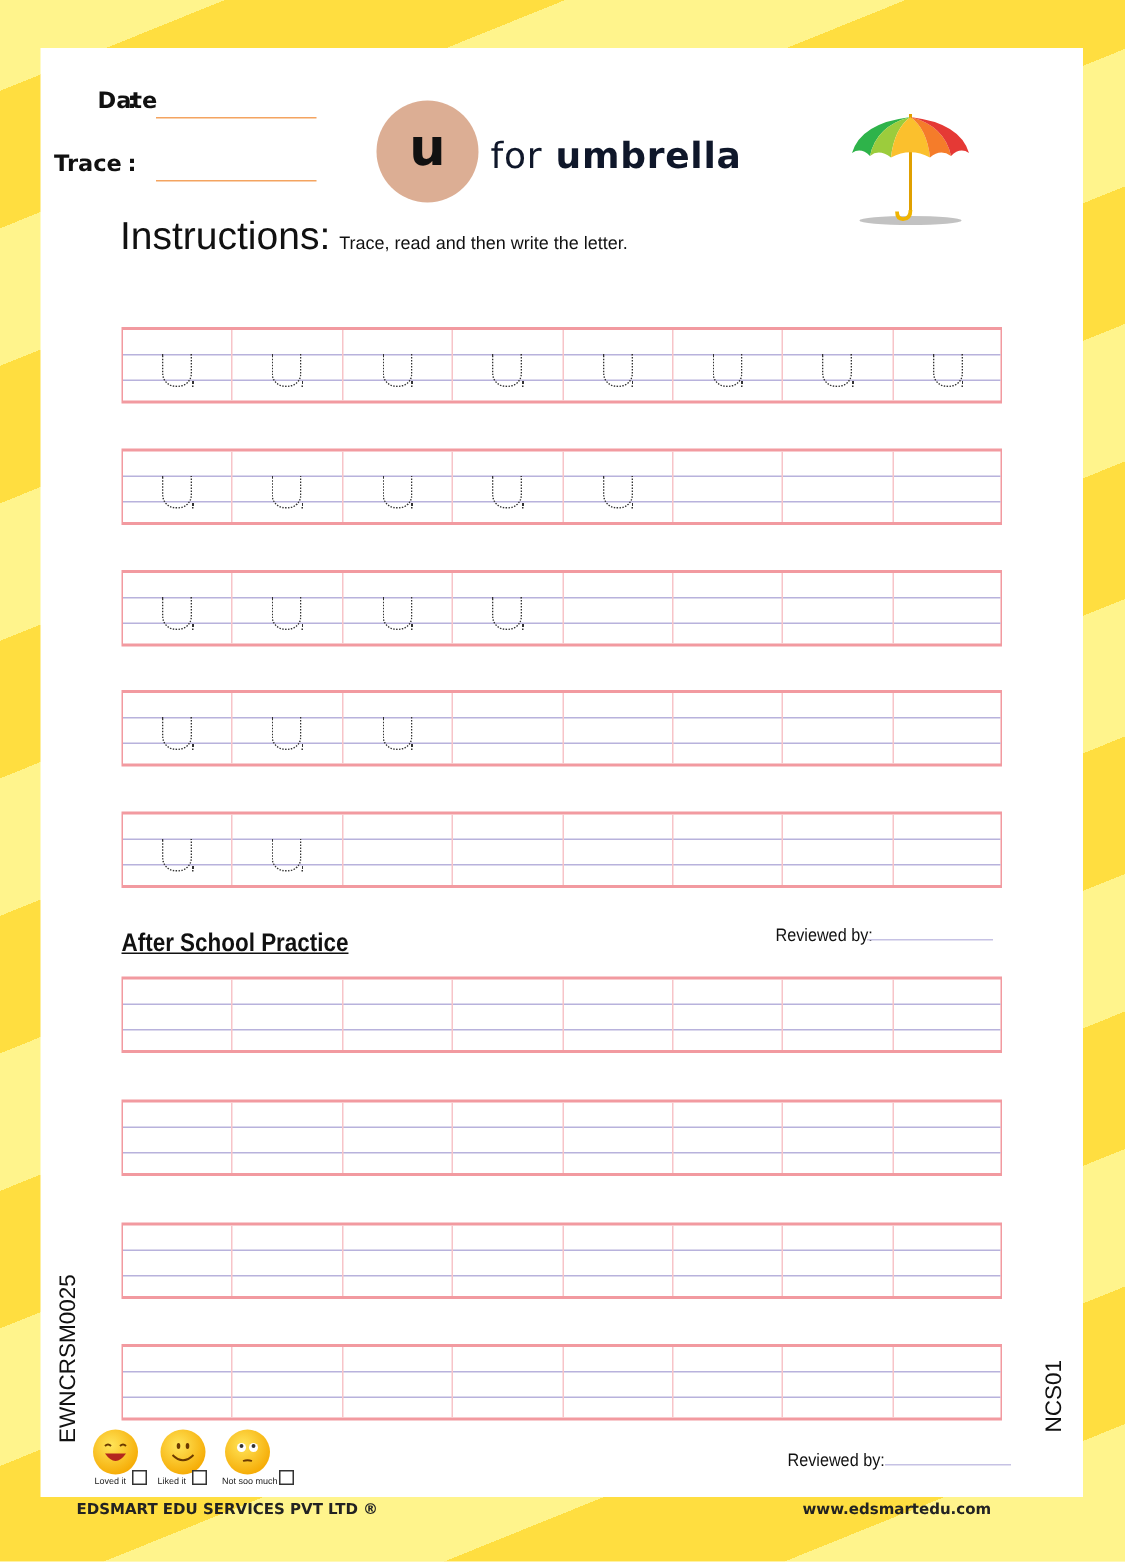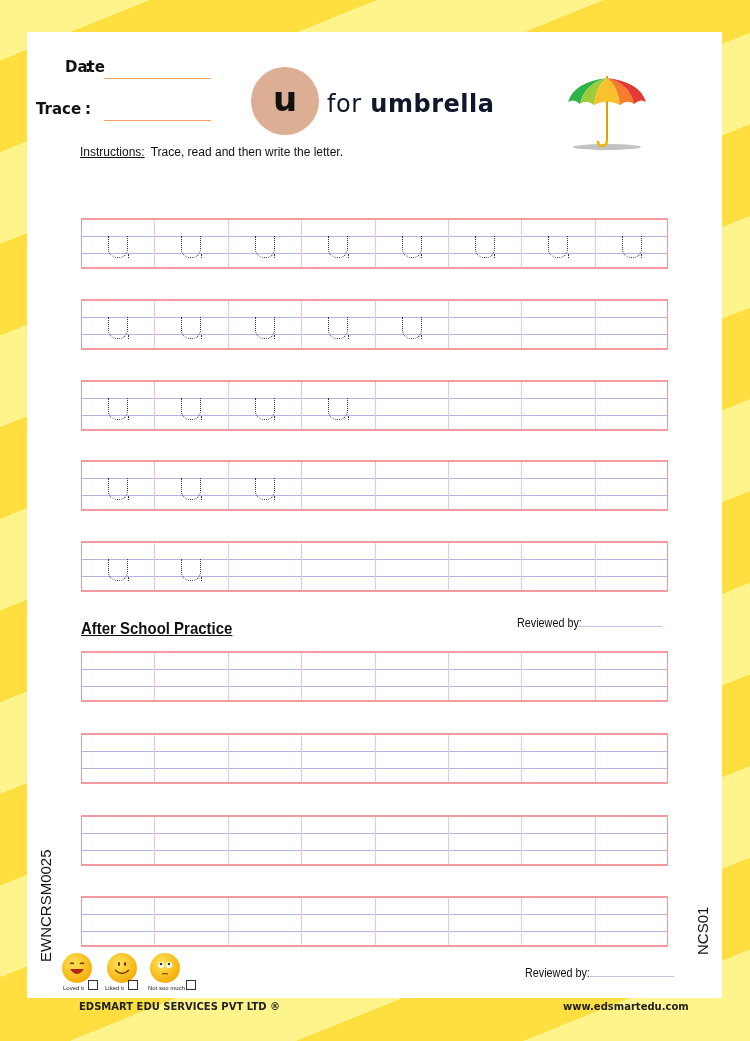--- a/index.html
+++ b/index.html
@@ -20,21 +20,21 @@
   .label-bold { font-weight:bold; font-size:15px; color:#111; font-family:"DejaVu Sans", sans-serif; }
   .fill-line { position:absolute; height:0; border-top:1.5px solid #f4a460; }
   .letter-circle {
     position:absolute; left:251px; top:67px; width:68px; height:68px; border-radius:50%;
     background:#dcae94; display:flex; align-items:center; justify-content:center;
     font-family:"DejaVu Sans", sans-serif; font-weight:bold; font-size:34px; color:#111;
   }
   .title-text { position:absolute; left:327px; top:90px; font-family:"DejaVu Sans", sans-serif; font-size:24px; color:#0f172a; font-weight:bold; letter-spacing:0.5px;}
   .title-text .for { font-weight:normal; }
   .instructions { position:absolute; left:80px; top:142px; color:#111; white-space:nowrap; }
-  .instructions .head { font-size:12px;text-decoration:underline; }
+  .instructions .head { font-size:26px; }
   .instructions .body { font-size:12px; margin-left:6px; }
 
   .row {
     position:absolute; left:81px; width:587px; height:51px;
     border-top:2px solid #f29aa0; border-bottom:2px solid #f29aa0;
     border-left:1.5px solid #f29aa0; border-right:1.5px solid #f29aa0;
     box-sizing:border-box;
   }
   .row .guide { position:absolute; left:0; right:0; height:0; border-top:1.5px solid #b8b2dc; }
   .row .cell { position:absolute; top:0; bottom:0; width:0; border-left:1px solid #f7c4c8; }
@@ -45,21 +45,21 @@
   .row .trace::after {
     content:""; position:absolute; right:-1.5px; bottom:-1px; width:1.5px; height:4px; border-right:1.5px dotted #333;
   }
   .section-title { position:absolute; left:81px; top:619px; font-size:17px; font-weight:bold; text-decoration:underline; color:#111; transform:scaleX(0.88); transform-origin:left; }
   .reviewed { position:absolute; font-size:12px; color:#111; transform:scaleX(0.9); transform-origin:left; white-space:nowrap; }
   .reviewed-line { position:absolute; height:0; border-top:1px solid #c6c2e4; }
   .vert-text { position:absolute; font-size:15px; color:#111; transform:rotate(-90deg); transform-origin:left top; white-space:nowrap; }
   .emoji { position:absolute; width:30px; height:30px; border-radius:50%; background:radial-gradient(circle at 40% 35%, #ffe55a, #f5a800 80%); }
   .emoji-label { position:absolute; font-size:6px; color:#222; white-space:nowrap; }
   .chk { position:absolute; width:10px; height:10px; border:1px solid #333; background:#fff; box-sizing:border-box; }
-  .footer { position:absolute; font-size:10px; font-weight:bold; color:#222; font-family:"DejaVu Sans", sans-serif;margin-left:28px; }
+  .footer { position:absolute; font-size:10px; font-weight:bold; color:#222; font-family:"DejaVu Sans", sans-serif; }
 </style>
 </head>
 <body>
 
 <div class="bg-stripes"></div>
 
 <div class="sheet"></div>
 
 <span class="abs label-bold" style="left:36px;top:58px;margin-left:29px;">Date</span>
 <span class="abs label-bold" style="left:85px;top:58px;">:</span>

